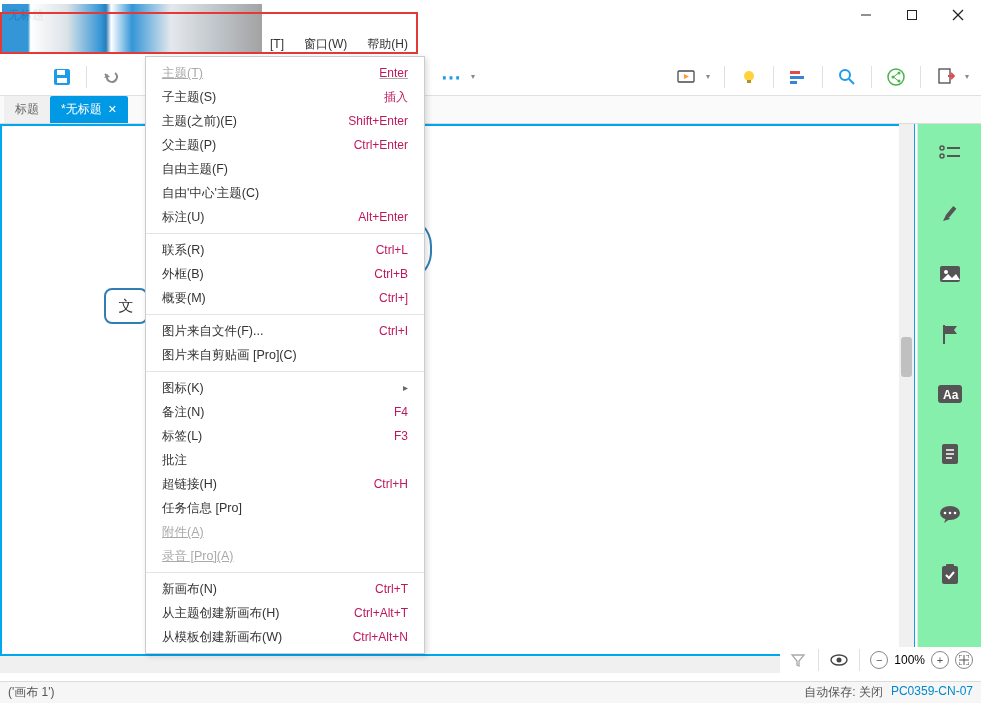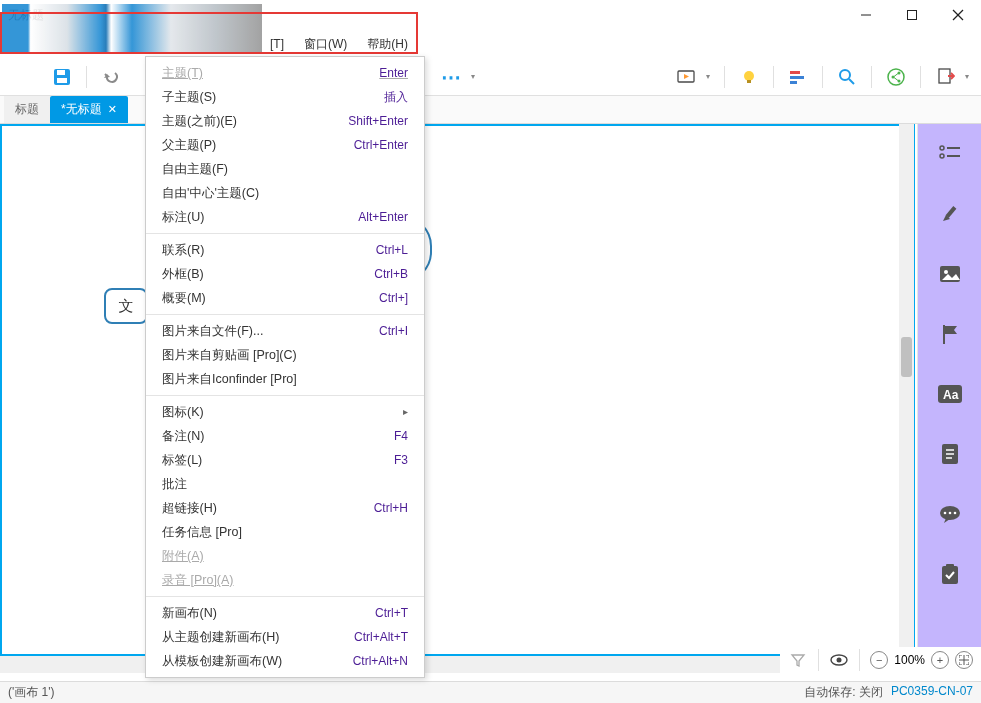--- a/index.html
+++ b/index.html
@@ -26,28 +26,28 @@
 .tab .x { font-size: 11px; }
 
 .workarea { position: absolute; top: 124px; left: 0; right: 66px; bottom: 47px; }
 .canvas-frame { position: absolute; inset: 0; border: 2px solid #00a7ef; background: #fff; overflow: hidden; }
 .topic-node { position: absolute; left: 102px; top: 162px; width: 44px; height: 36px; border: 2px solid #2f7fb5; border-radius: 8px; background: #fff; display: flex; align-items: center; justify-content: center; color: #333; font-size: 15px; }
 .topic-bubble { position:absolute; left:150px; top:90px; width:280px; height:66px; border:2px solid #2f7fb5; border-radius:30px; background:#fff;}
 .v-scroll { position:absolute; right:67px; top:124px; bottom:47px; width:15px; background:#f0f0f0;}
 .v-thumb { position:absolute; right:2px; top:40%; width:11px; height:40px; background:#c0c0c0; border-radius:3px;}
 .h-scroll { position:absolute; left:0; right:82px; bottom:30px; height:17px; background:#f0f0f0;}
 
-.sidepanel { position: absolute; right: 0; top: 124px; bottom: 30px; width: 64px; background: #c4b5fd; border-left: 1px solid #e6e6e6; display: flex; flex-direction: column; align-items: center; }
+.sidepanel { position: absolute; right: 0; top: 124px; bottom: 30px; width: 64px; background: #86efac; border-left: 1px solid #e6e6e6; display: flex; flex-direction: column; align-items: center; }
 .sp-btn { width: 64px; height: 60px; display: flex; align-items: center; justify-content: center; cursor: pointer; color: #555; }
 
 .dropdown { position: absolute; left: 145px; top: 56px; width: 280px; background: #fff; border: 1px solid #ccc; box-shadow: 2px 2px 6px rgba(0,0,0,0.15); padding: 4px 0; z-index: 50; }
 .dd-item { display: flex; justify-content: space-between; align-items: center; padding: 3px 16px; color: #333; cursor: pointer; font-size: 12.5px; line-height: 18px; }
 .dd-item.disabled { color: #aaa; cursor: default; text-decoration: underline; }
 .dd-sep { height: 1px; background: #e4e4e4; margin: 4px 0; }
-.dd-shortcut { color: #4c1d95; font-size: 12px; }
+.dd-shortcut { color: #be185d; font-size: 12px; }
 .dd-arrow { color: #666; font-size: 10px; }
 
 .zoombar { position: absolute; bottom: 30px; right: 0; height: 26px; display: flex; align-items: center; gap: 6px; padding: 0 8px; background:#fff;}
 .zb-ic { width: 20px; height: 20px; display: flex; align-items: center; justify-content: center; color: #555; cursor: pointer; }
 .zb-circ { width:18px; height:18px; border:1px solid #888; border-radius:50%; display:flex;align-items:center;justify-content:center; font-size:11px; color:#555; cursor:pointer;}
 
 .canvasnav { position:absolute; left:0; bottom:30px; width:22px; height:26px; display:flex; align-items:center; justify-content:center; font-size:10px; color:#777;}
 
 .statusbar { position: absolute; bottom: 0; left: 0; right: 0; height: 22px; background: #f6f6f6; border-top: 1px solid #dcdcdc; display: flex; align-items: center; padding: 0 8px; font-size: 12px; color: #555; justify-content: space-between; }
 .st-right { display:flex; gap:8px; }
@@ -286,24 +286,20 @@
     </div>
     <div class="dd-sep"></div>
     <div class="dd-item">
       <span>图片来自文件(F)...</span>
       <span class="dd-shortcut">Ctrl+I</span>
     </div>
     <div class="dd-item">
       <span>图片来自剪贴画 [Pro](C)</span>
       <span class="dd-shortcut"></span>
     </div>
-    <div class="dd-item">
-      <span>图片来自Iconfinder [Pro]</span>
-      <span class="dd-shortcut"></span>
-    </div>
     <div class="dd-sep"></div>
     <div class="dd-item">
       <span>图标(K)</span>
       <span class="dd-arrow">▸</span>
     </div>
     <div class="dd-item">
       <span>备注(N)</span>
       <span class="dd-shortcut">F4</span>
     </div>
     <div class="dd-item">

